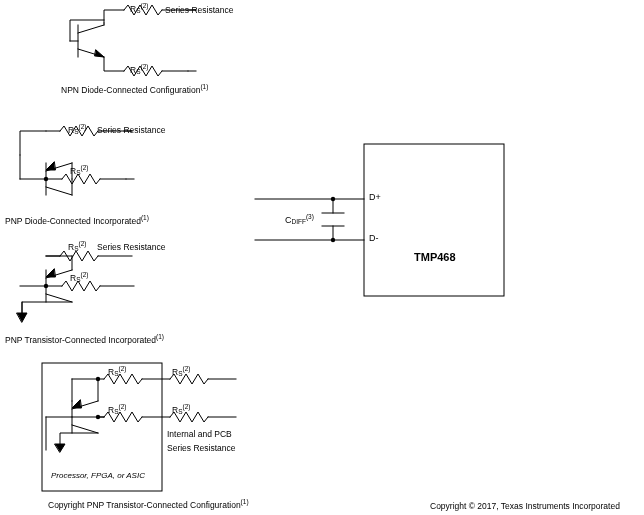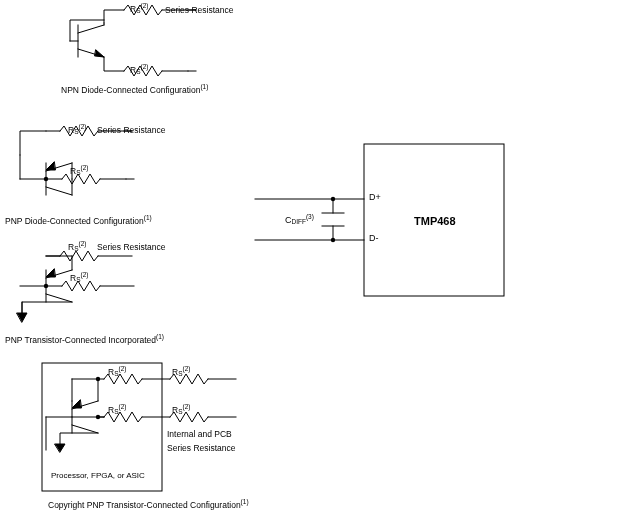--- a/index.html
+++ b/index.html
@@ -12,21 +12,21 @@
     overflow:hidden;
   }
   .stage{position:absolute;left:0;top:0;width:644px;height:515px;}
   svg.wires{position:absolute;left:0;top:0;width:644px;height:515px;}
   .lbl{position:absolute;font-size:8.5px;line-height:1;white-space:nowrap;}
   .lbl.sz9{font-size:9px;}
   .lbl.sz8{font-size:8px;}
   .sub{font-size:6.5px;vertical-align:-1px;}
   .sup{font-size:6.5px;vertical-align:4px;}
   .copy{position:absolute;font-size:8.5px;color:#000;}
-  .chipname{position:absolute;font-size:11px;font-weight:bold;}
+  .chipname{position:absolute;font-size:11px;font-weight:bold;margin-top:36px;}
 </style>
 </head>
 <body>
 
 <div class="stage">
 
   <svg class="wires" viewBox="0 0 644 515" xmlns="http://www.w3.org/2000/svg">
     <g stroke="#000000" stroke-width="1" fill="none" stroke-linecap="square">
 
       <path d="M104 23 L104 10 L124 10"></path>
@@ -152,36 +152,37 @@
   </svg>
 
   <div class="lbl" style="left:130px;top:3px;"><span>R</span><span class="sub">S</span><span class="sup">(2)</span></div>
   <div class="lbl" style="left:165px;top:6px;">Series Resistance</div>
   <div class="lbl" style="left:130px;top:64px;"><span>R</span><span class="sub">S</span><span class="sup">(2)</span></div>
   <div class="lbl" style="left:61px;top:84px;"><span>NPN Diode-Connected Configuration</span><span class="sup">(1)</span></div>
 
   <div class="lbl" style="left:68px;top:124px;"><span>R</span><span class="sub">S</span><span class="sup">(2)</span></div>
   <div class="lbl" style="left:97px;top:126px;">Series Resistance</div>
   <div class="lbl" style="left:70px;top:165px;"><span>R</span><span class="sub">S</span><span class="sup">(2)</span></div>
-  <div class="lbl" style="left:5px;top:215px;"><span>PNP Diode-Connected Configuration</span><span class="sup">(1)</span></div>
+  <div class="lbl" style="left:5px;top:215px;"><span>PNP Diode-Connected Incorporated</span><span class="sup">(1)</span></div>
 
   <div class="lbl" style="left:68px;top:241px;"><span>R</span><span class="sub">S</span><span class="sup">(2)</span></div>
   <div class="lbl" style="left:97px;top:243px;">Series Resistance</div>
   <div class="lbl" style="left:70px;top:272px;"><span>R</span><span class="sub">S</span><span class="sup">(2)</span></div>
   <div class="lbl" style="left:5px;top:334px;"><span>PNP Transistor-Connected Incorporated</span><span class="sup">(1)</span></div>
 
   <div class="lbl" style="left:108px;top:366px;"><span>R</span><span class="sub">S</span><span class="sup">(2)</span></div>
   <div class="lbl" style="left:172px;top:366px;"><span>R</span><span class="sub">S</span><span class="sup">(2)</span></div>
   <div class="lbl" style="left:108px;top:404px;"><span>R</span><span class="sub">S</span><span class="sup">(2)</span></div>
   <div class="lbl" style="left:172px;top:404px;"><span>R</span><span class="sub">S</span><span class="sup">(2)</span></div>
   <div class="lbl" style="left:167px;top:430px;">Internal and PCB</div>
   <div class="lbl" style="left:167px;top:444px;">Series Resistance</div>
-  <div class="lbl sz8" style="left:51px;top:472px;">Processor, FPGA,  or ASIC</div>
+  <div class="lbl sz8" style="left:51px;top:472px;font-style:italic;">Processor, FPGA,  or ASIC</div>
   <div class="lbl" style="left:48px;top:499px;"><span>Copyright PNP Transistor-Connected Configuration</span><span class="sup">(1)</span></div>
 
   <div class="chipname" style="left:414px;top:215px;">TMP468</div>
   <div class="lbl sz9" style="left:369px;top:193px;">D+</div>
   <div class="lbl sz9" style="left:369px;top:234px;">D-</div>
 
   <div class="lbl sz9" style="left:285px;top:214px;"><span>C</span><span class="sub">DIFF</span><span class="sup">(3)</span></div>
 
+  <div class="copy" style="left:430px;top:501px;">Copyright © 2017, Texas Instruments Incorporated</div>
 
 </div>
 
 </body></html>

